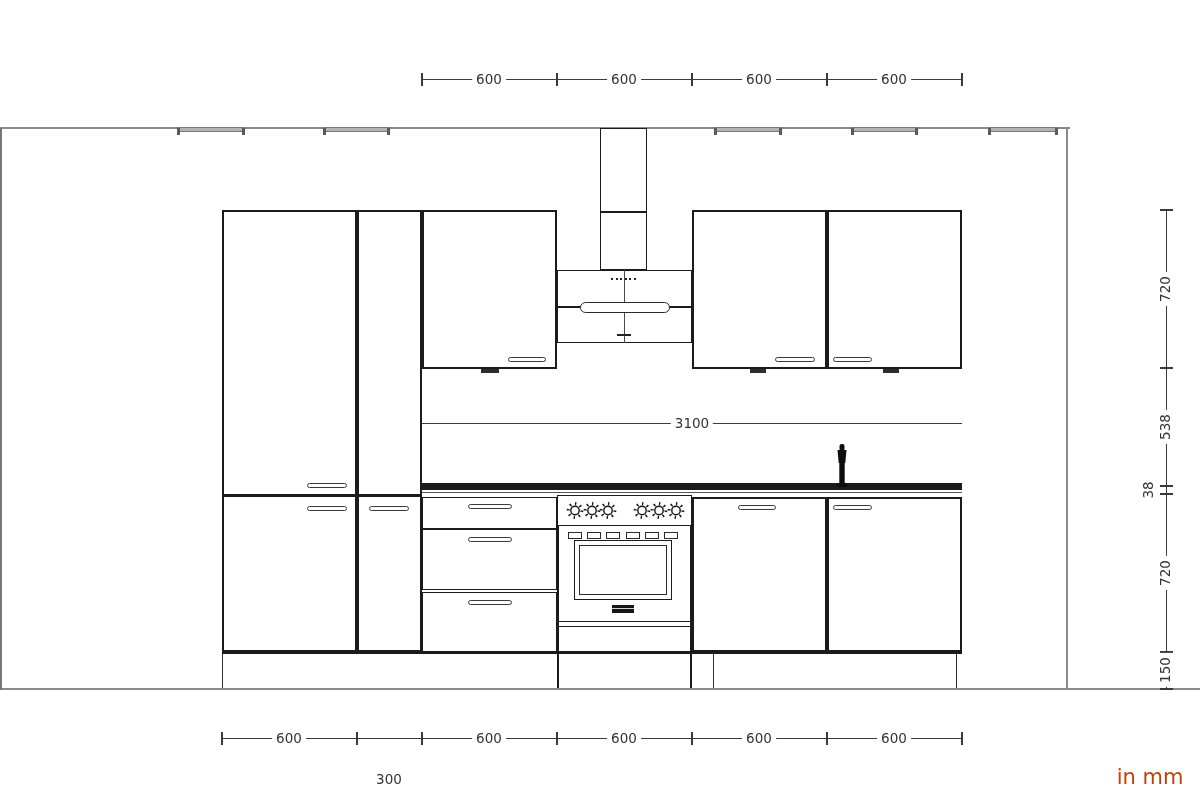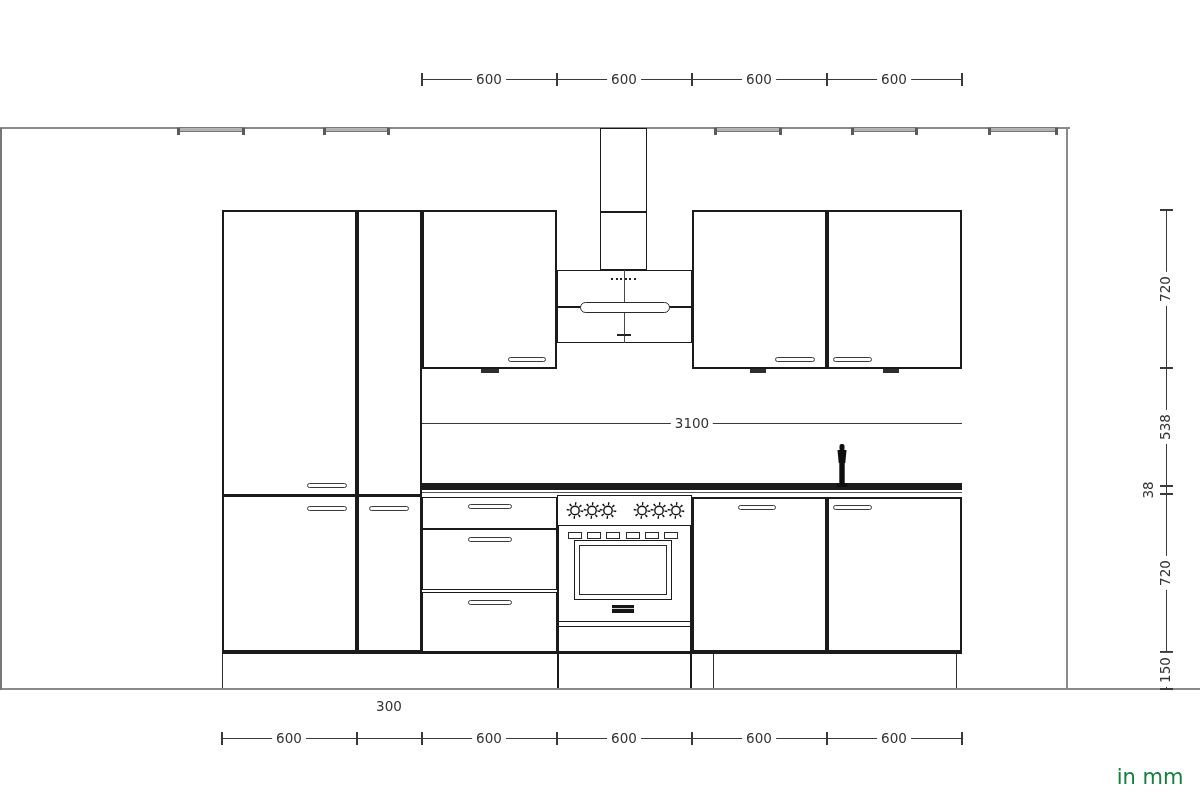--- a/index.html
+++ b/index.html
@@ -26,21 +26,21 @@
   
   .dim{position:absolute;background:#3a3a3a;}
   .dim.h{height:1px;} .dim.v{width:1px;}
   .tick{position:absolute;background:#3a3a3a;}
   .tick.v{width:1.5px;height:13px;} .tick.h{width:13px;height:1.5px;}
   .dlabel{
     position:absolute;transform:translate(-50%,-50%);background:#fff;
     padding:0 4px;font-size:13.5px;color:#333;white-space:nowrap;line-height:1.15;
   }
   .dlabel.rot{transform:translate(-50%,-50%) rotate(-90deg);}
-  .unitnote{position:absolute;font-size:21px;color:#15803d;transform:translate(-50%,-50%);white-space:nowrap;}
+  .unitnote{position:absolute;font-size:21px;color:#c2410c;transform:translate(-50%,-50%);white-space:nowrap;}
   
   .pill{position:absolute;height:11px;background:#fff;border:1.5px solid #2a2a2a;border-radius:6px;box-sizing:border-box;}
   .dots span{display:inline-block;width:2px;height:2px;background:#222;margin-right:2.5px;vertical-align:top;}
   
   .vent{position:absolute;top:532px;height:7px;width:14px;border:1px solid #2a2a2a;background:#fff;box-sizing:border-box;}
   .badge{position:absolute;background:linear-gradient(#161616 0 3px,#cfcfcf 3px 4.5px,#161616 4.5px 100%);}
   .counter{position:absolute;background:#1c1c1c;}
   .plinthline{position:absolute;width:1px;background:#2e2e2e;}
 </style>
 </head>
@@ -185,21 +185,21 @@
   <div>
     <div class="dim h" style="left:222px;top:738px;width:740px;"></div>
     <div class="tick v" style="left:221px;top:732px;"></div>
     <div class="tick v" style="left:356px;top:732px;"></div>
     <div class="tick v" style="left:421px;top:732px;"></div>
     <div class="tick v" style="left:556px;top:732px;"></div>
     <div class="tick v" style="left:691px;top:732px;"></div>
     <div class="tick v" style="left:826px;top:732px;"></div>
     <div class="tick v" style="left:961px;top:732px;"></div>
     <span class="dlabel" style="left:289px;top:739px;">600</span>
-    <span class="dlabel" style="left:389px;top:707px;">300</span>
+    <span class="dlabel" style="left:389px;top:780px;">300</span>
     <span class="dlabel" style="left:489px;top:739px;">600</span>
     <span class="dlabel" style="left:624px;top:739px;">600</span>
     <span class="dlabel" style="left:759px;top:739px;">600</span>
     <span class="dlabel" style="left:894px;top:739px;">600</span>
   </div>
 
   <div>
     <div class="dim v" style="left:1166px;top:210px;height:479px;"></div>
     <div class="tick h" style="left:1160px;top:209px;"></div>
     <div class="tick h" style="left:1160px;top:367px;"></div>

